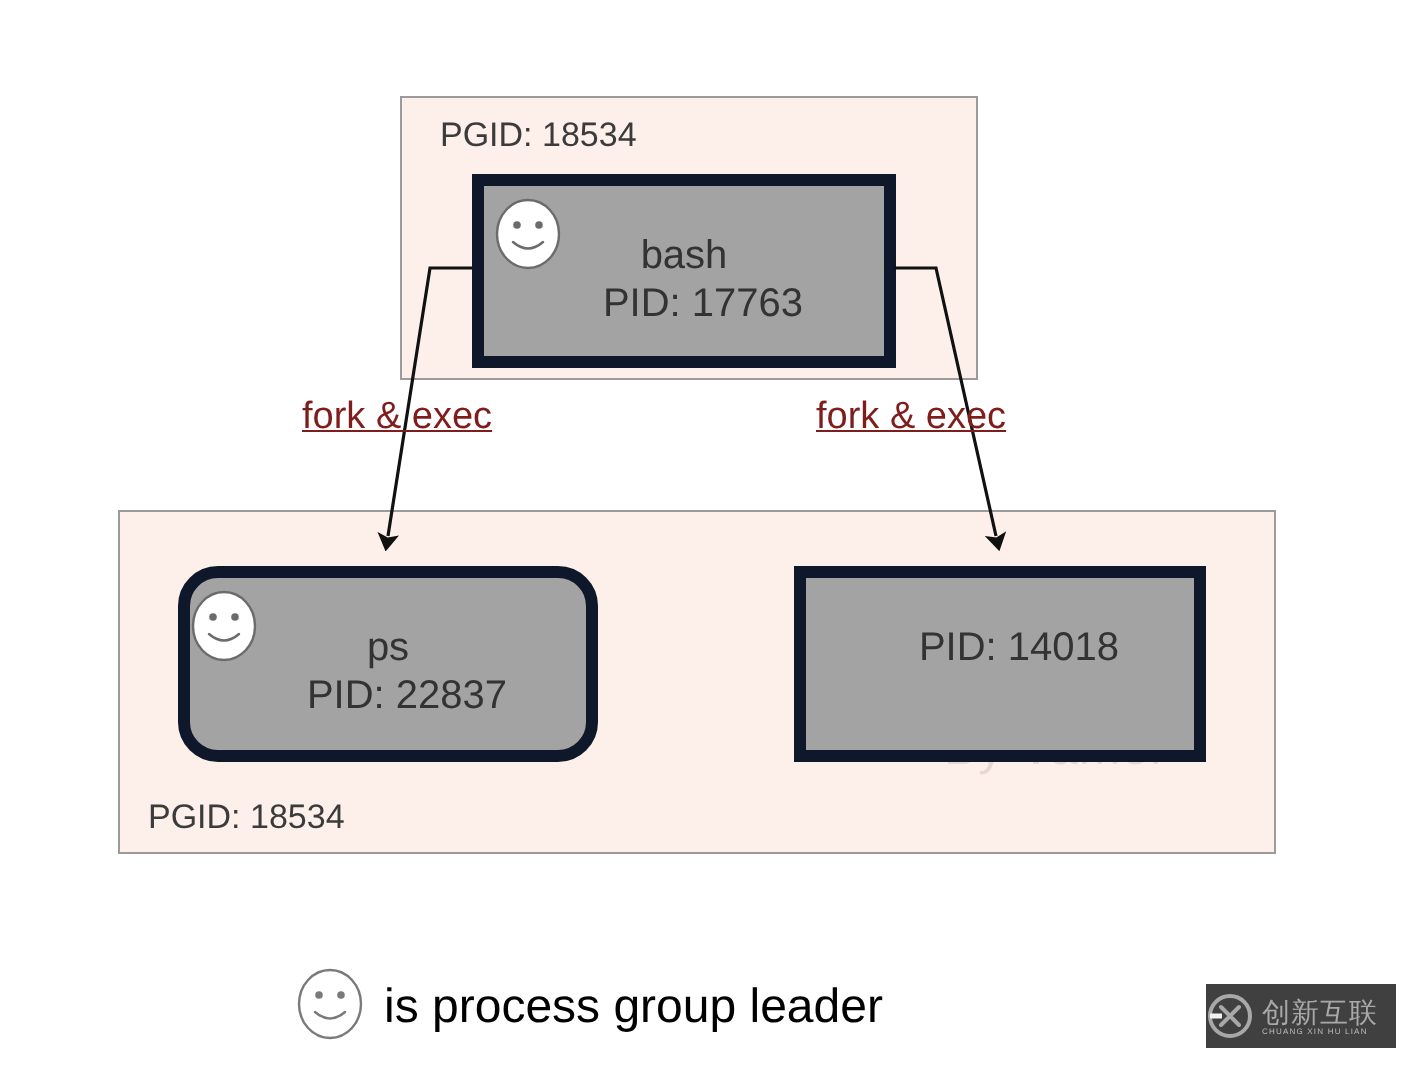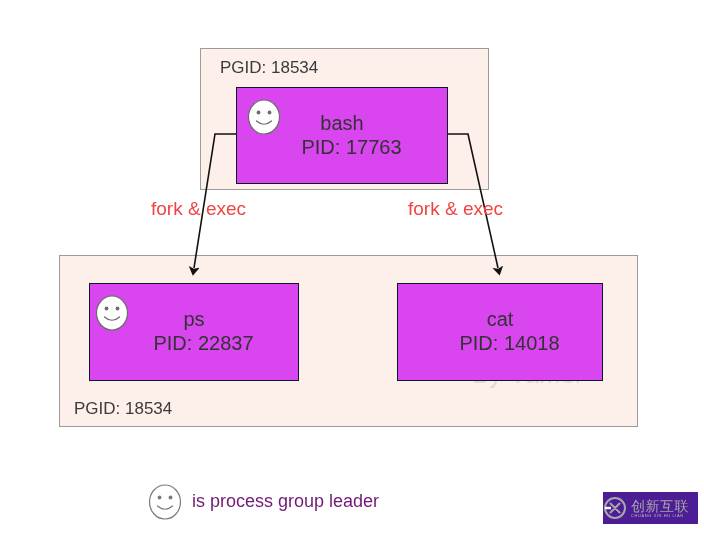--- a/index.html
+++ b/index.html
@@ -55,35 +55,36 @@
     top: 59px;
   }
   #group-bottom-label {
     left: 74px;
     top: 400px;
   }
 
   
   .proc-box {
     position: absolute;
-    background: #d946ef;
-    border: 1px solid #0f172a;
+    background: #a3a3a3;
+    border: 6px solid #0f172a;
     box-sizing: border-box;
   }
   #proc-bash {
     left: 236px;
     top: 87px;
     width: 212px;
     height: 97px;
   }
   #proc-ps {
     left: 89px;
     top: 283px;
     width: 210px;
     height: 98px;
+    border-radius: 20px;
   }
   #proc-cat {
     left: 397px;
     top: 283px;
     width: 206px;
     height: 98px;
   }
   .proc-text {
     position: absolute;
     left: 0;
@@ -125,34 +126,35 @@
     left: 0; top: 0;
     width: 704px;
     height: 534px;
     pointer-events: none;
   }
 
   
   .fork-label {
     position: absolute;
     font-size: 19px;
-    color: #ef4444;
-    white-space: nowrap;
-    line-height: 1;
+    color: #7f1d1d;
+    white-space: nowrap;
+    line-height: 1;
+    text-decoration: underline;
   }
   #fork-label-left  { left: 151px; top: 199px; }
   #fork-label-right { left: 408px; top: 199px; }
 
   
   #legend-text {
     position: absolute;
     left: 192px;
     top: 492px;
-    font-size: 18px;
-    color: #701a75;
+    font-size: 24px;
+    color: #000000;
     white-space: nowrap;
     line-height: 1;
   }
 
   
   #watermark-vamei {
     position: absolute;
     left: 472px;
     top: 362px;
     font-size: 25px;
@@ -163,21 +165,21 @@
   }
   #watermark-brand {
     position: absolute;
     left: 603px;
     top: 492px;
     width: 95px;
     height: 32px;
     display: flex;
     align-items: center;
     gap: 4px;
-    background: #4c1d95;
+    background: #404040;
   }
   #watermark-brand-mark {
     flex: 0 0 auto;
   }
   #watermark-brand-textwrap {
     display: flex;
     flex-direction: column;
     justify-content: center;
     line-height: 1;
   }
@@ -217,21 +219,20 @@
 
   <div class="proc-box" id="proc-ps">
     <div class="proc-text">
       <span class="proc-name">ps</span>
       <span class="proc-pid">PID: 22837</span>
     </div>
   </div>
 
   <div class="proc-box" id="proc-cat">
     <div class="proc-text">
-      <span class="proc-name">cat</span>
       <span class="proc-pid">PID: 14018</span>
     </div>
   </div>
 
   <svg class="smiley" id="smiley-bash" width="34" height="36" viewBox="0 0 34 36">
     <ellipse cx="17" cy="18" rx="15.5" ry="17" fill="#ffffff" stroke="#6b6b6b" stroke-width="1.2"></ellipse>
     <circle cx="11.5" cy="13.5" r="1.9" fill="#6b6b6b"></circle>
     <circle cx="22.5" cy="13.5" r="1.9" fill="#6b6b6b"></circle>
     <path d="M9.5 22 Q17 28.5 24.5 22" fill="none" stroke="#6b6b6b" stroke-width="1.2" stroke-linecap="round"></path>
   </svg>

